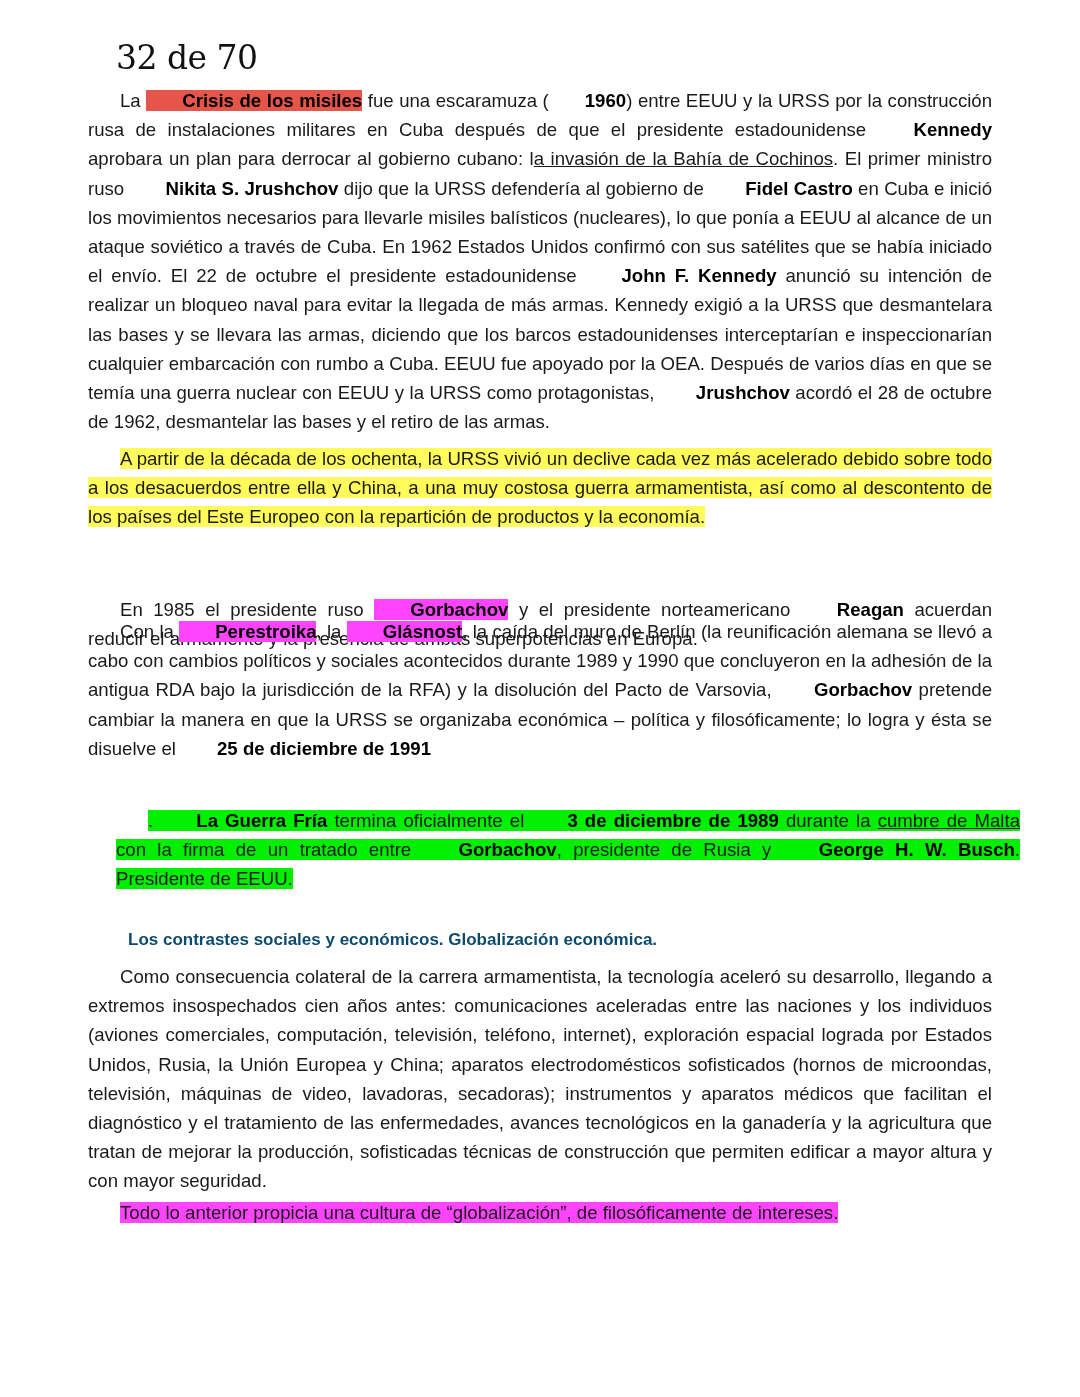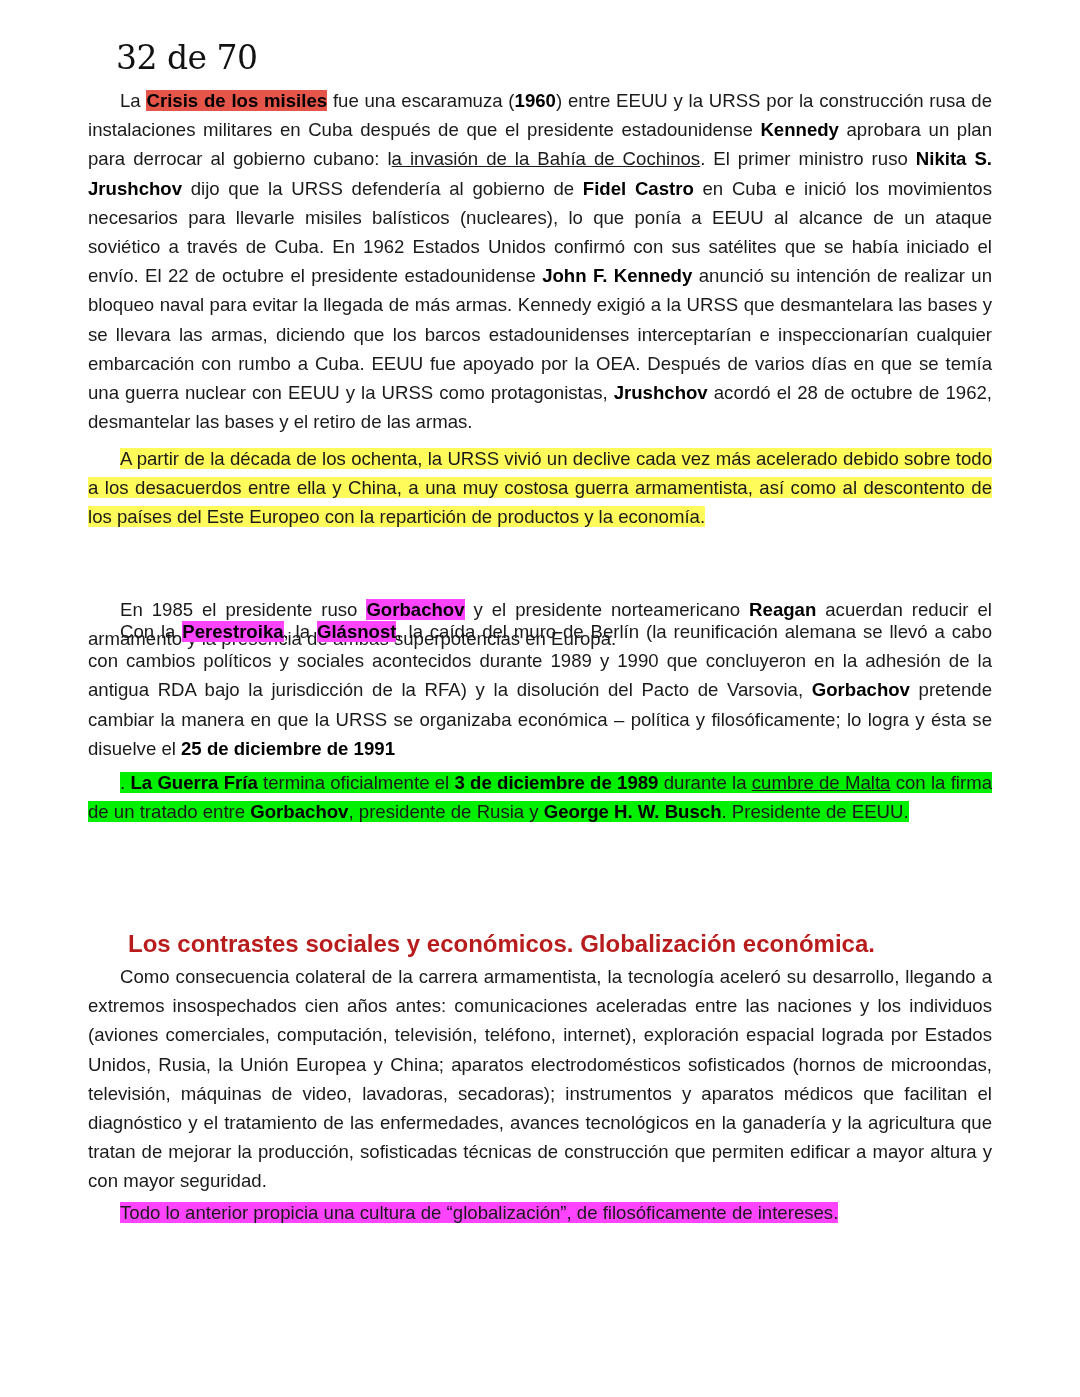--- a/index.html
+++ b/index.html
@@ -1,27 +1,27 @@
 <!DOCTYPE html>
 <html><head>
 <meta charset="utf-8">
 <style>
   html, body { margin: 0; padding: 0; background: #ffffff; }
   body { width: 1080px; height: 1397px; position: relative; overflow: hidden; color: #1a1a1a; }
   .page-num { position: absolute; left: 88px; top: 38px; font-family: "DejaVu Serif", serif; font-size: 33px; color: #111; letter-spacing: -0.5px; margin-left: 28px; }
   .body { position: absolute; left: 88px; width: 904px; font-family: "Liberation Sans", sans-serif; font-size: 18.6px; line-height: 29.2px; text-align: justify; }
   .p { margin: 0; text-indent: 32px; }
-  b { font-weight: bold; color: #000; }
+  b { font-weight: bold; color: #000; padding-left: 36px; }
   .hl-red { background: #e5554a; }
   .hl-yellow { background: #fffb5a; }
   .hl-magenta { background: #ff44ff; }
   .hl-green { background: #00f000; }
   .u { text-decoration: underline; }
   .ui { text-decoration: underline; }
-  .heading { position: absolute; left: 128px; top: 930px; font-family: "Liberation Sans", sans-serif; font-weight: bold; font-size: 24px; color: #b91c1c; white-space: nowrap; }
+  .heading { position: absolute; left: 128px; top: 930px; font-family: "Liberation Sans", sans-serif; font-weight: bold; font-size: 17px; color: #0c4a6e; white-space: nowrap; }
 </style>
 </head>
 <body>
 
 <div class="page-num">32 de 70</div>
 
 <div class="body" style="top:86px;">
   <p class="p">
     <span>La </span><b class="hl-red">Crisis de los misiles</b><span> fue una escaramuza (</span><b>1960</b><span>) entre EEUU y la URSS por la construcción rusa de instalaciones militares en Cuba después de que el presidente estadounidense </span><b>Kennedy</b><span> aprobara un plan para derrocar al gobierno cubano: l</span><span class="ui">a invasión de la Bahía de Cochinos</span><span>. El primer ministro ruso </span><b>Nikita S. Jrushchov</b><span> dijo que la URSS defendería al gobierno de </span><b>Fidel Castro</b><span> en Cuba e inició los movimientos necesarios para llevarle misiles balísticos (nucleares), lo que ponía a EEUU al alcance de un ataque soviético a través de Cuba. En 1962 Estados Unidos confirmó con sus satélites que se había iniciado el envío. El 22 de octubre el presidente estadounidense </span><b>John F. Kennedy</b><span> anunció su inten­ción de realizar un bloqueo naval para evitar la llegada de más armas. Kennedy exigió a la URSS que desmantelara las bases y se llevara las armas, diciendo que los barcos estadounidenses interceptarían e inspeccionarían cualquier embarcación con rumbo a Cuba. EEUU fue apoyado por la OEA. Después de varios días en que se temía una guerra nuclear con EEUU y la URSS como protagonistas, </span><b>Jrush­chov</b><span> acordó el 28 de octubre de 1962, desmantelar las bases y el retiro de las armas.</span>
   </p>
@@ -36,21 +36,21 @@
     <span>En 1985 el presidente ruso </span><b class="hl-magenta">Gorbachov</b><span> y el presidente norteamericano </span><b>Reagan</b><span> acuerdan reducir el armamento y la presencia de ambas superpotencias en Europa.</span>
   </p>
 </div>
 
 <div class="body" style="top:617px;">
   <p class="p">
     <span>Con la </span><b class="hl-magenta">Perestroika</b><span>, la </span><b class="hl-magenta">Glásnost</b><span>, la caída del muro de Berlín (la reunificación alemana se llevó a cabo con cambios políticos y sociales acontecidos durante 1989 y 1990 que concluyeron en la adhe­sión de la antigua RDA bajo la jurisdicción de la RFA) y la disolución del Pacto de Varsovia, </span><b>Gorbachov</b><span> pretende cambiar la manera en que la URSS se organizaba económica – política y filosóficamente; lo logra y ésta se disuelve el </span><b>25 de diciembre de 1991</b>
   </p>
 </div>
 
-<div class="body" style="top:768px;">
+<div class="body" style="top:806px;margin-left:28px;">
   <p class="p"><span class="hl-green"><span>. </span><b>La Guerra Fría</b><span> termina oficialmente el </span><b>3 de diciembre de 1989</b><span> durante la </span><span class="u">cumbre de Malta</span><span> con la firma de un tratado entre </span><b>Gorbachov</b><span>, presidente de Rusia y </span><b>George H. W. Busch</b><span>. Presidente de EEUU.</span></span></p>
 </div>
 
 <div class="heading">Los contrastes sociales y económicos. Globalización económica.</div>
 
 <div class="body" style="top:962px;">
   <p class="p"><span>Como consecuencia colateral de la carrera armamentista, la tecnología aceleró su desarrollo, lle­gando a extremos insospechados cien años antes: comunicaciones aceleradas entre las naciones y los individuos (aviones comerciales, computación, televisión, teléfono, internet), exploración espacial lo­grada por Estados Unidos, Rusia, la Unión Europea y China; aparatos electrodomésticos sofisticados (hornos de microondas, televisión, máquinas de video, lavadoras, secadoras); instrumentos y aparatos médicos que facilitan el diagnóstico y el tratamiento de las enfermedades, avances tecnológicos en la ganadería y la agricultura que tratan de mejorar la producción, sofisticadas técnicas de construcción que permiten edificar a mayor altura y con mayor seguridad.</span></p>
 </div>
 
 <div class="body" style="top:1198px;">

